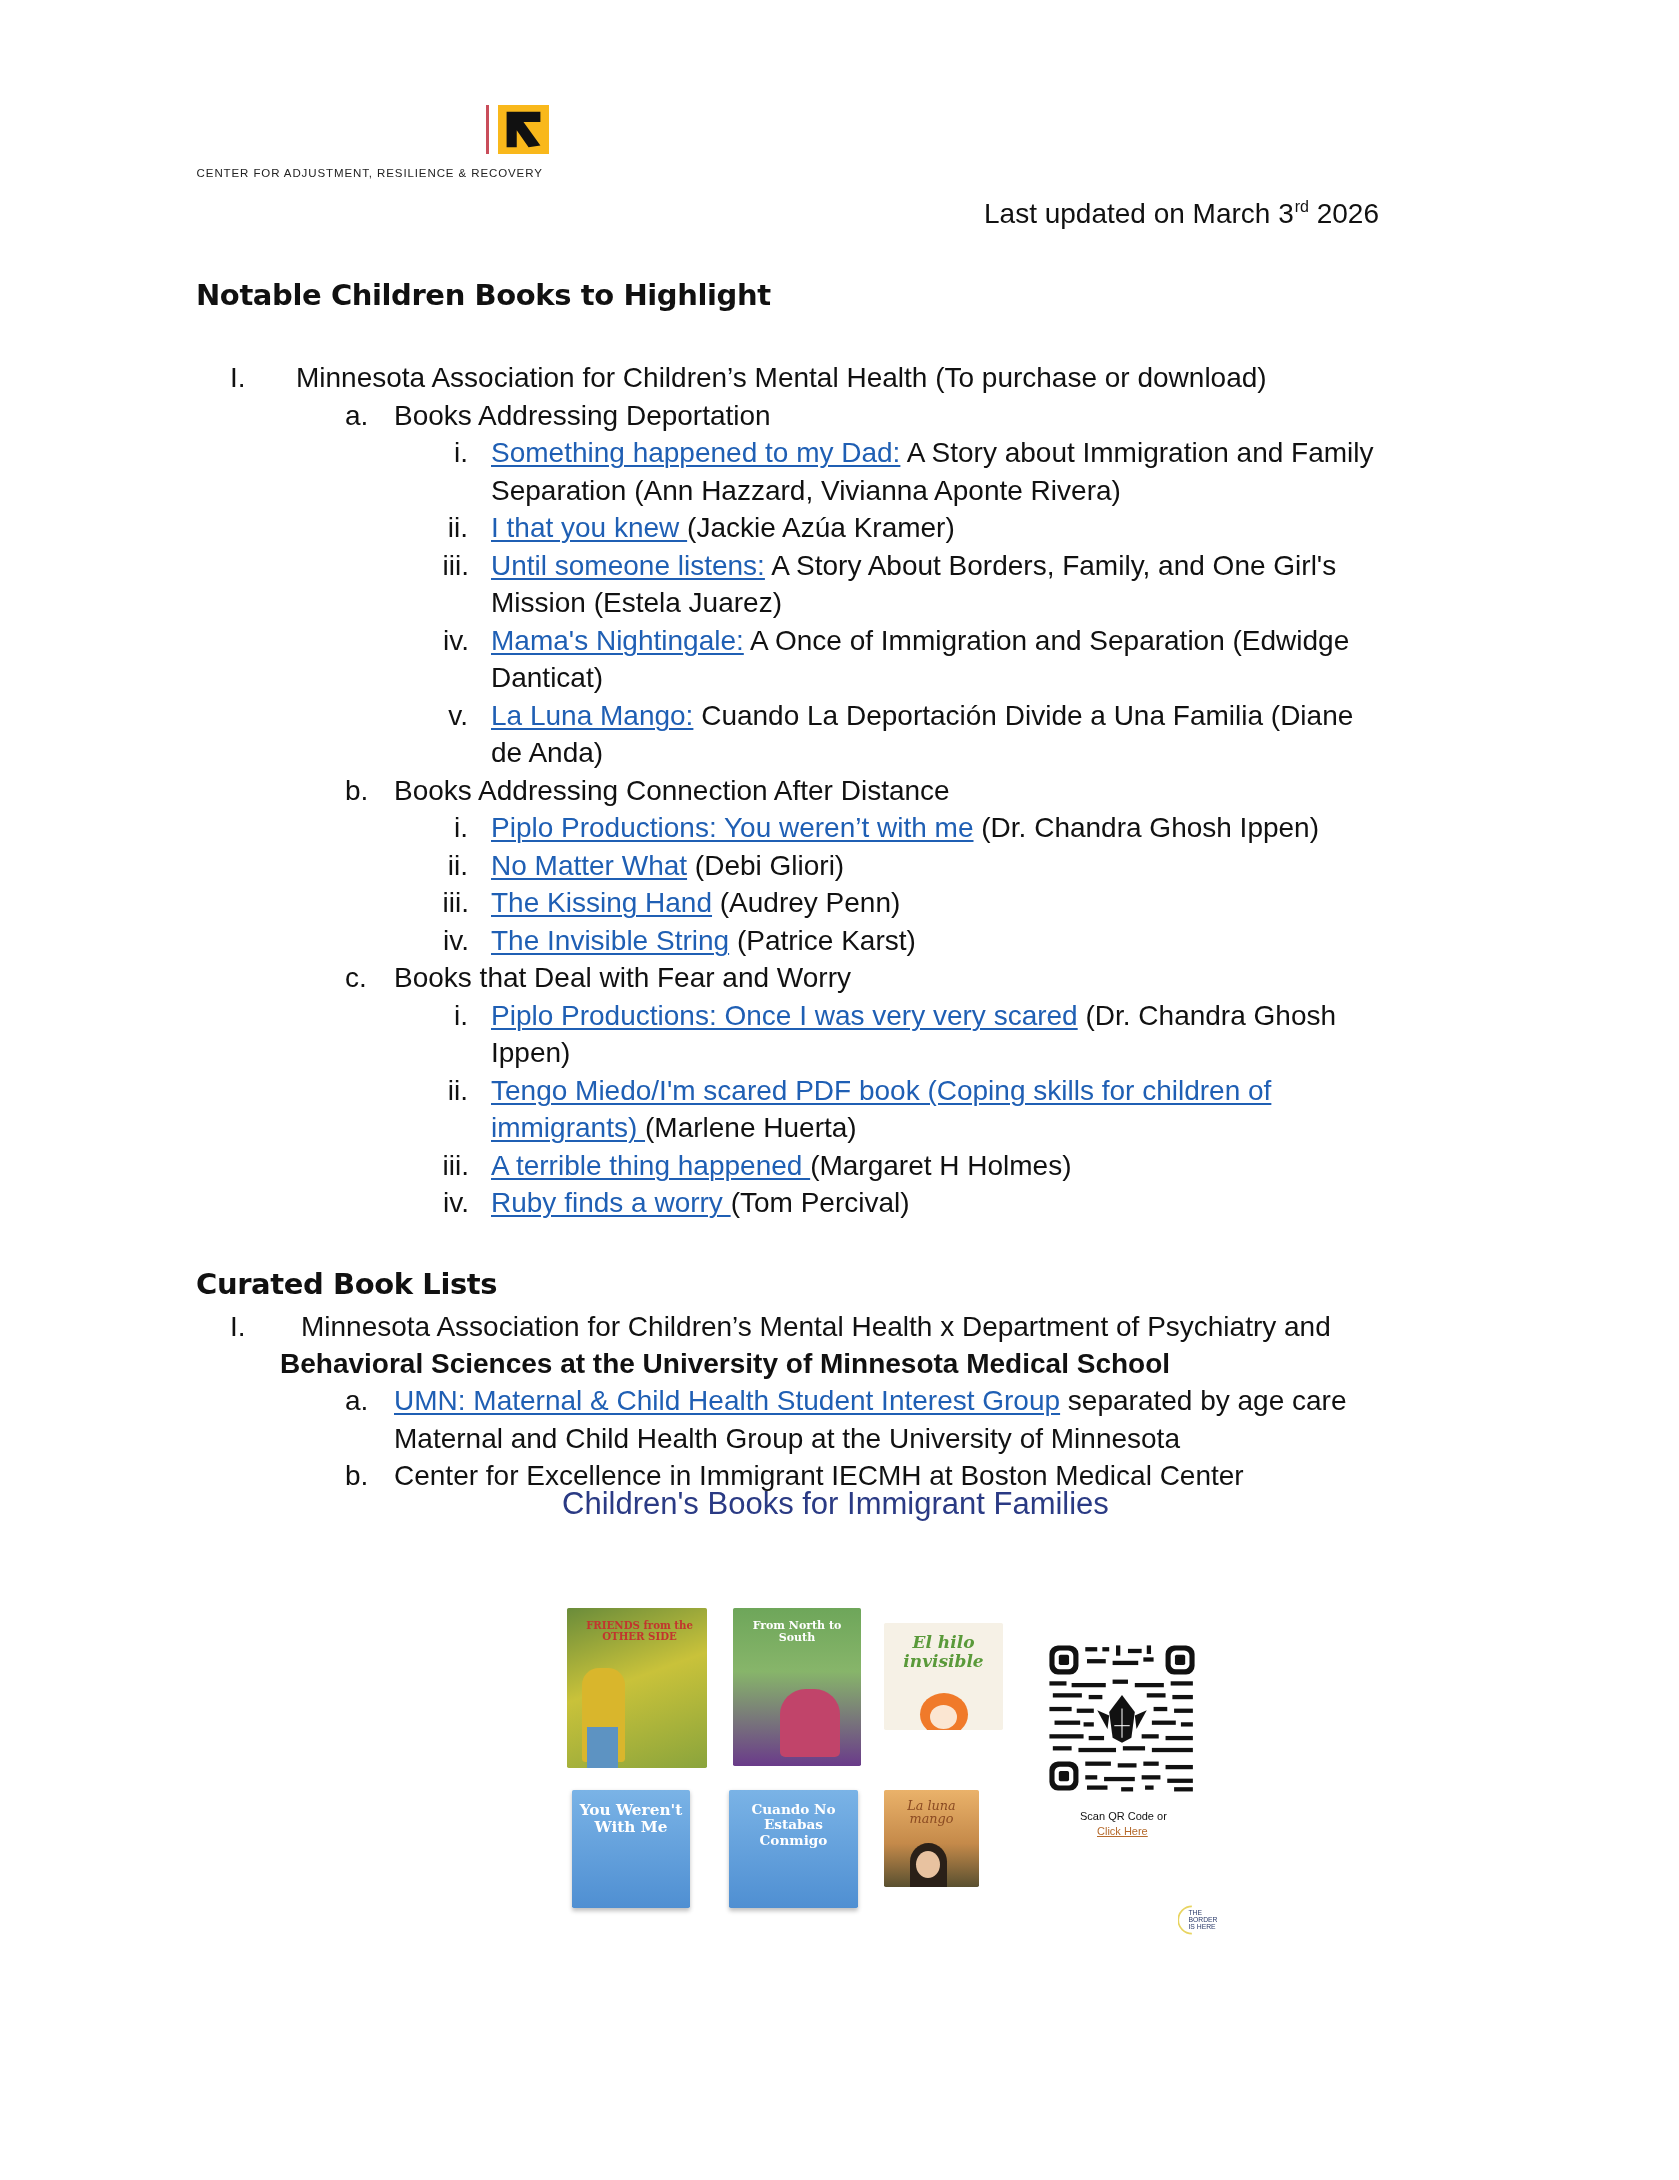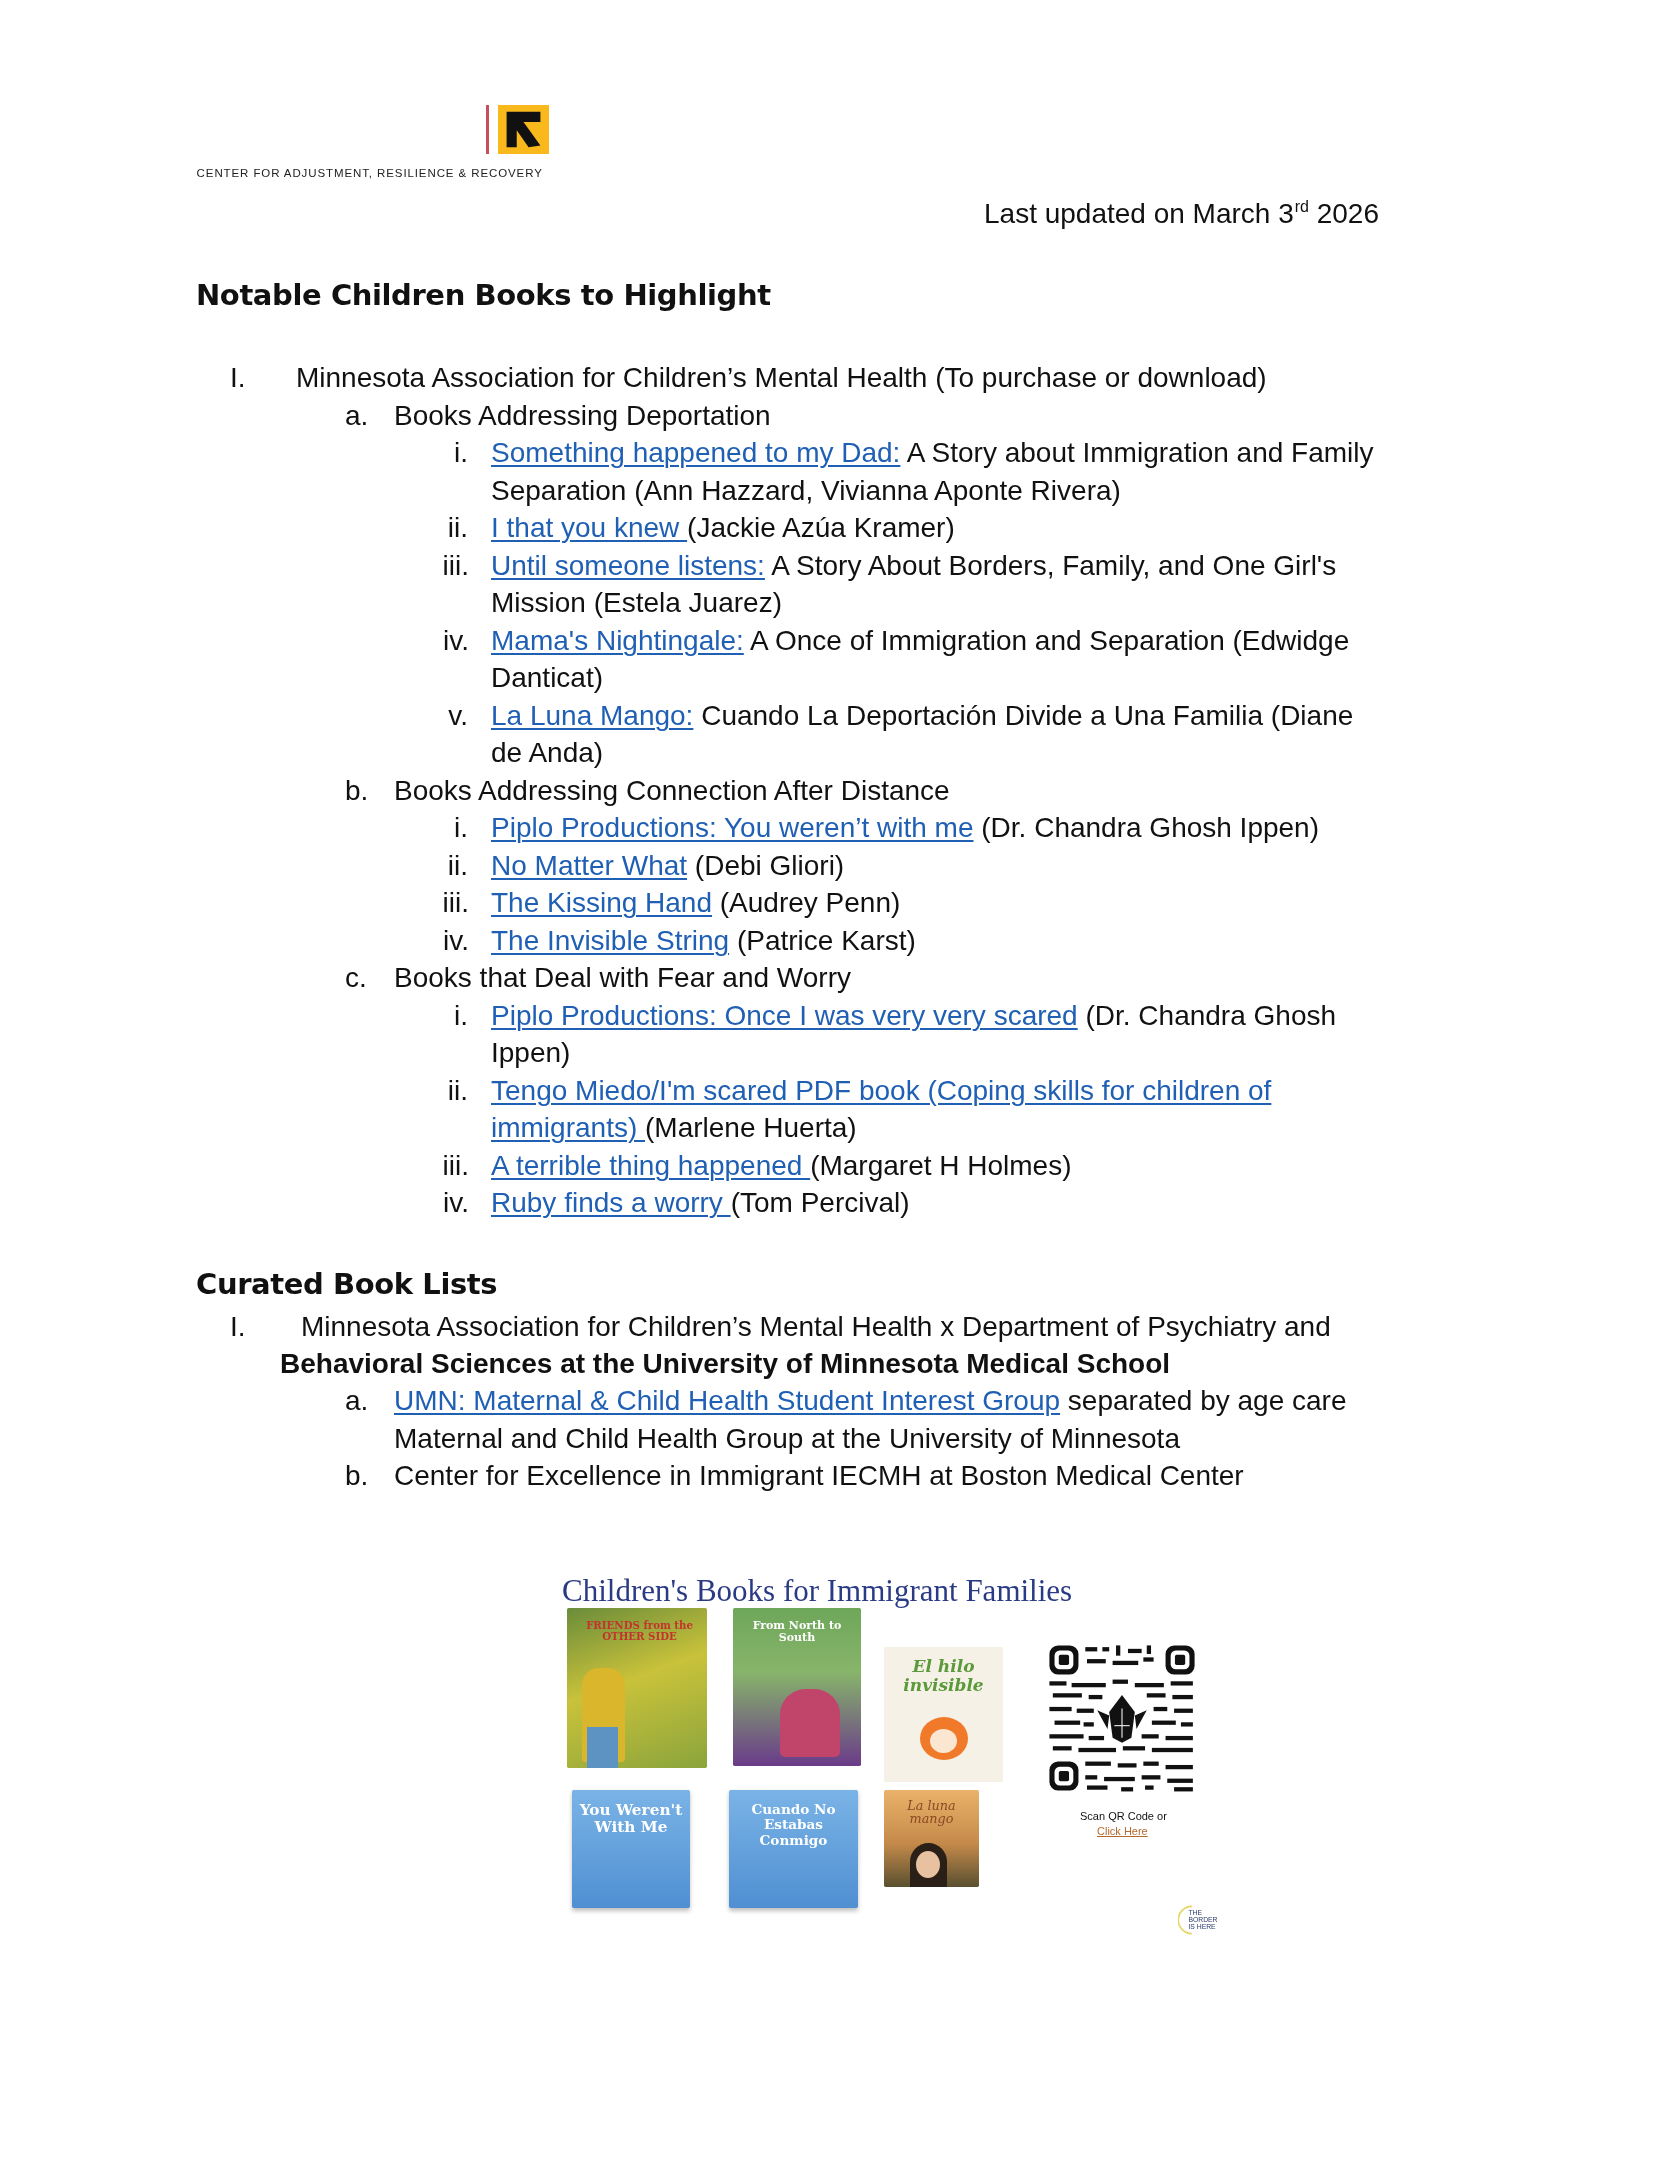--- a/index.html
+++ b/index.html
@@ -23,21 +23,21 @@
   .h { font-family: "DejaVu Sans", sans-serif; font-weight: bold; font-size: 29px; letter-spacing: -0.4px; white-space: nowrap; }
   .h1 { left: 196px; top: 278px; }
   .h2 { left: 196px; top: 1267px; }
 
   .line { position: absolute; font-family: "Liberation Sans", sans-serif; font-size: 28px; line-height: 37px;
           white-space: nowrap; color: #111; }
   .mk { position: absolute; font-family: "Liberation Sans", sans-serif; font-size: 28px; line-height: 37px; color: #111; text-align: right; }
   a, .lnk { color: #1f5fb4; text-decoration: underline; text-decoration-thickness: 1.7px; text-underline-offset: 3.4px; }
 
   
-  .flyer-title { left: 562px; top: 1573px; font-family: Liberation Serif, serif; font-size: 31px; color: #2a3a84; white-space: nowrap; }
+  .flyer-title { left: 562px; top: 1486px; font-family: Liberation Sans, sans-serif; font-size: 31px; color: #2a3a84; white-space: nowrap; }
   .cover { position: absolute; overflow: hidden; border-radius: 1.7px; }
   .cover span { position: absolute; font-family: "DejaVu Serif", serif; font-weight: bold; text-align: center; width: 100%; }
   .qr { left: 1046px; top: 1642px; width: 152px; height: 152px; }
   .scan { left: 1080px; top: 1810px; font-family: "Liberation Sans", sans-serif; font-size: 11px; color: #111; white-space: nowrap; }
   .click { left: 1097px; top: 1825px; font-family: "Liberation Sans", sans-serif; font-size: 11px; color: #b56a2c; text-decoration: underline; white-space: nowrap; }
   .border-logo { left: 1178px; top: 1903px; width: 43px; height: 34px; font-family: "Liberation Sans", sans-serif; font-size: 7.7px; line-height: 6.8px; color: #2a3a6a; }
 </style>
 </head>
 <body>
 
@@ -131,21 +131,21 @@
   <span style="top:12px;left:17px;width:111px;font-size:10.2px;color:#c2352e;line-height:11px;">FRIENDS from the OTHER SIDE</span>
   <div style="position:absolute;left:15.3px;top:60px;width:43px;height:94px;background:#d9b62c;border-radius:17px 17px 3.4px 3.4px;"></div>
   <div style="position:absolute;left:20.4px;top:119px;width:31px;height:41px;background:#5d93c2;"></div>
 </div>
 
 <div class="cover" style="left:733px;top:1608px;width:128px;height:158px;background:linear-gradient(180deg,#6ea65a 0%,#87b56a 40%,#6a3b8a 100%);">
   <span style="top:12px;left:0;font-size:11px;color:#fff;line-height:12px;">From North to South</span>
   <div style="position:absolute;left:47px;top:81px;width:60px;height:68px;background:#c1446a;border-radius:25.6px 25.6px 5.1px 5.1px;"></div>
 </div>
 
-<div class="cover" style="left:884px;top:1623px;width:119px;height:135px;background:#f6f1e6;margin-top:24px;">
+<div class="cover" style="left:884px;top:1623px;width:119px;height:107px;background:#f6f1e6;">
   <span style="top:10.2px;left:0;font-size:17px;font-style:italic;color:#5a9a3a;line-height:19px;">El hilo invisible</span>
   <div style="position:absolute;left:36px;top:70px;width:48px;height:43px;background:#f07a2a;border-radius:50%;"></div>
   <div style="position:absolute;left:46px;top:82px;width:27px;height:24px;background:#fbe6d2;border-radius:50%;"></div>
 </div>
 
 <div class="cover" style="left:572px;top:1790px;width:118px;height:118px;background:linear-gradient(180deg,#7ab3e6,#4f8fd2);box-shadow:0 2.6px 4.3px rgba(0,0,0,0.25);">
   <span style="top:12px;left:0;font-size:15.3px;color:#fff;line-height:17px;">You Weren't With Me</span>
 </div>
 
 <div class="cover" style="left:729px;top:1790px;width:129px;height:118px;background:linear-gradient(180deg,#7ab3e6,#4f8fd2);box-shadow:0 2.6px 4.3px rgba(0,0,0,0.25);">

